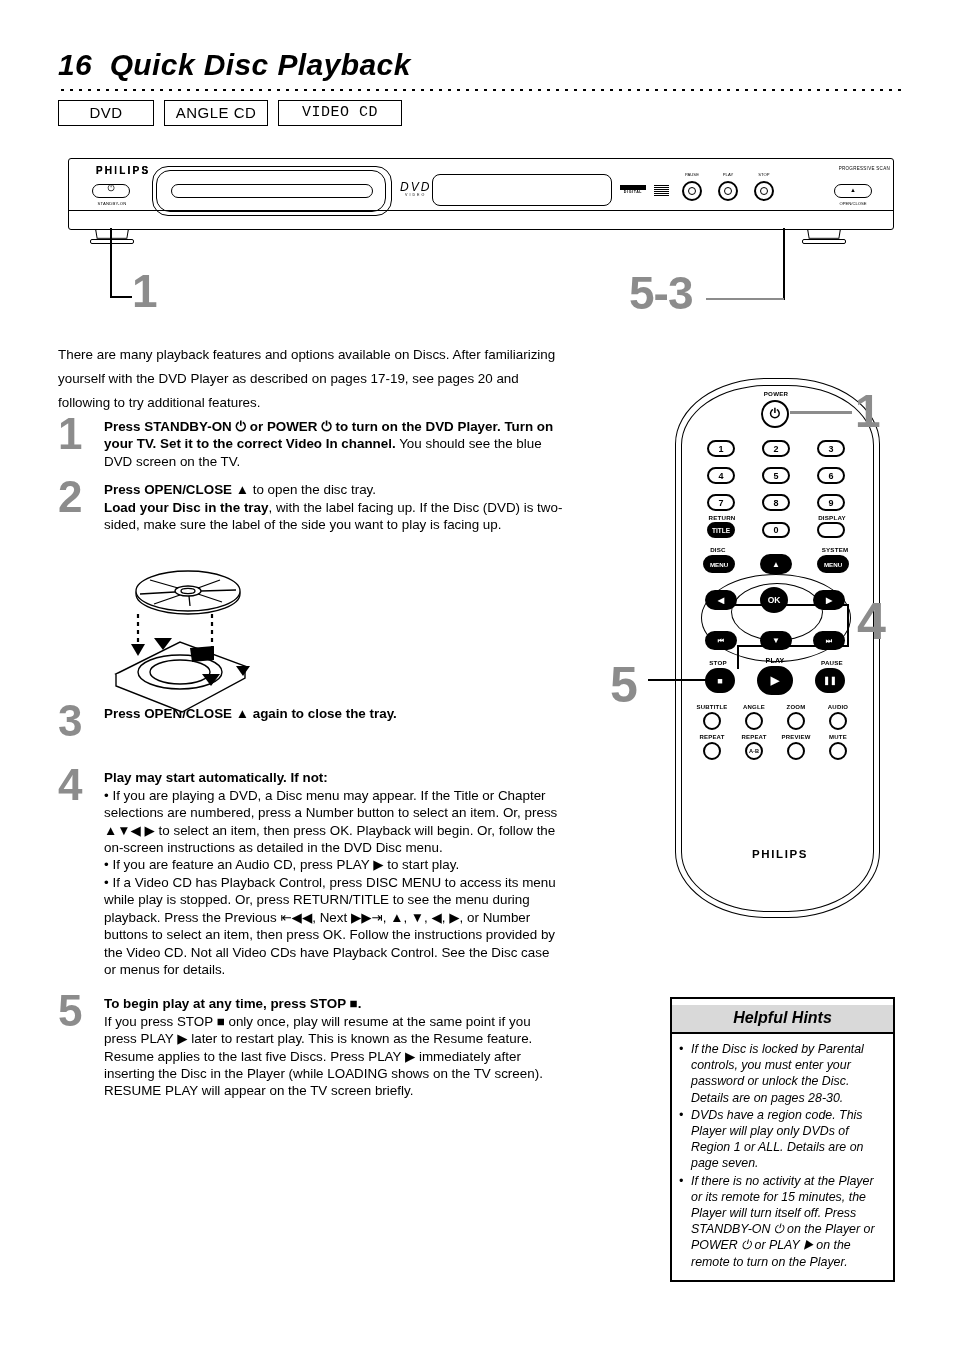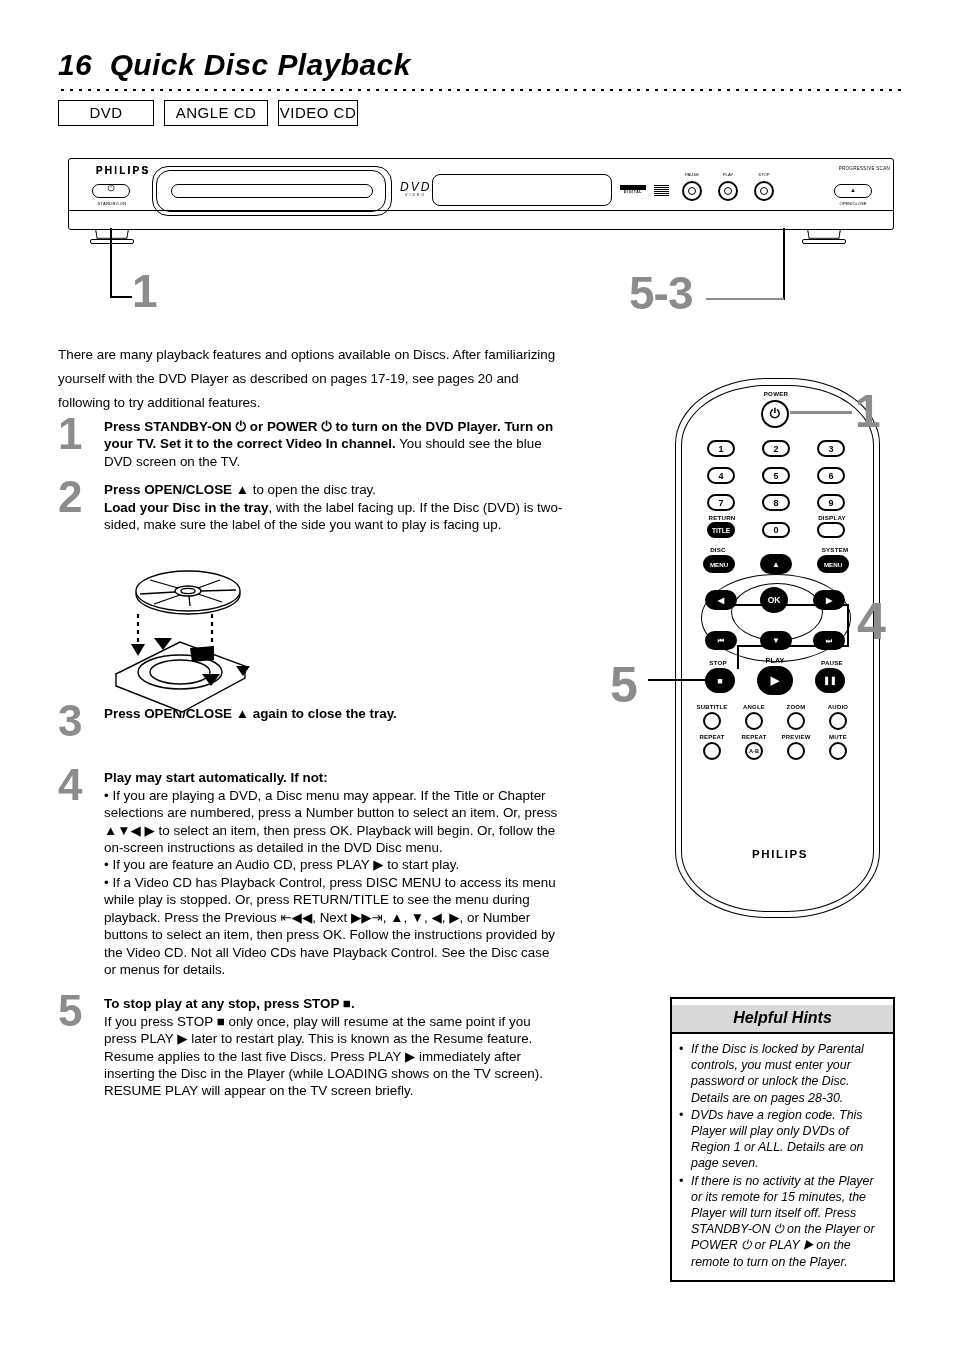--- a/index.html
+++ b/index.html
@@ -26,21 +26,21 @@
     background-position: 0 center;
   }
   .disc-tags { margin-top: 8px; display:flex; gap:10px; }
   .disc-tag {
     border:1.4px solid #000; padding:3px 0 4px;
     font-size:15px; text-align:center; letter-spacing:.5px;
     background:#fff;
   }
   .disc-tag.w1 { width:96px; }
   .disc-tag.w2 { width:104px; }
-  .disc-tag.w3 { width:80px; }
+  .disc-tag.w3 { width:124px;font-family:Liberation Mono, monospace; }
 
   
   .player-figure { position:absolute; left:60px; top:158px; width:846px; height:180px; }
   .player-body { position:absolute; left:8px; top:0; width:826px; height:72px;
     border:1.6px solid #000; border-radius:3px; background:#fff; }
   .player-inner-line { position:absolute; left:8px; top:52px; width:826px; height:0;
     border-top:1.2px solid #000; }
   .philips-logo {
     position:absolute; left:36px; top:7px; font-size:10px; font-weight:bold;
     letter-spacing:2.2px; color:#000;
@@ -243,21 +243,21 @@
       <b>Play may start automatically. If not:</b><br>
       <span>• If you are playing a DVD, a Disc menu may appear. If the Title or Chapter selections are numbered, press a Number button to select an item. Or, press ▲▼◀ ▶ to select an item, then press OK. Playback will begin. Or, follow the on-screen instructions as detailed in the DVD Disc menu.</span><br>
       <span>• If you are feature an Audio CD, press PLAY ▶ to start play.</span><br>
       <span>• If a Video CD has Playback Control, press DISC MENU to access its menu while play is stopped. Or, press RETURN/TITLE to see the menu during playback.  Press the Previous ⇤◀◀, Next ▶▶⇥, ▲, ▼, ◀, ▶, or Number buttons to select an item, then press OK. Follow the instructions provided by the Video CD. Not all Video CDs have Playback Control. See the Disc case or menus for details.</span>
     </div>
   </div>
 
   <div class="step">
     <div class="step-num">5</div>
     <div class="step-body">
-      <b>To stop play at any stop, press STOP ■.</b><br>
+      <b>To begin play at any time, press STOP ■.</b><br>
       <span>If you press STOP ■ only once, play will resume at the same point if you press PLAY ▶ later to restart play. This is known as the Resume feature.</span><br>
       <span>Resume applies to the last five Discs. Press PLAY ▶ immediately after inserting the Disc in the Player (while LOADING shows on the TV screen). RESUME PLAY will appear on the TV screen briefly.</span><br>
     </div>
   </div>
 </div>
 
 <div class="disc-fig">
   <svg width="270" height="160" viewBox="0 0 270 160">
     <g fill="none" stroke="#000" stroke-width="1.3">
       <ellipse cx="78" cy="28" rx="52" ry="20" fill="#fff"></ellipse>

